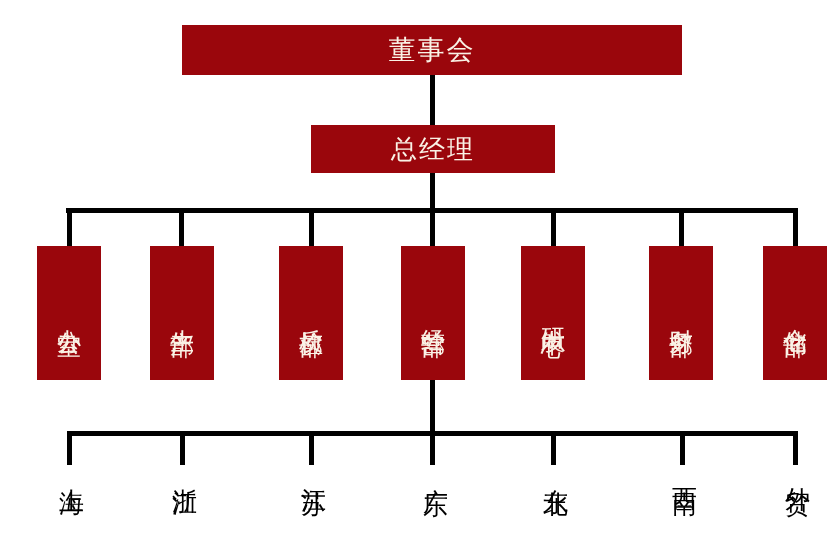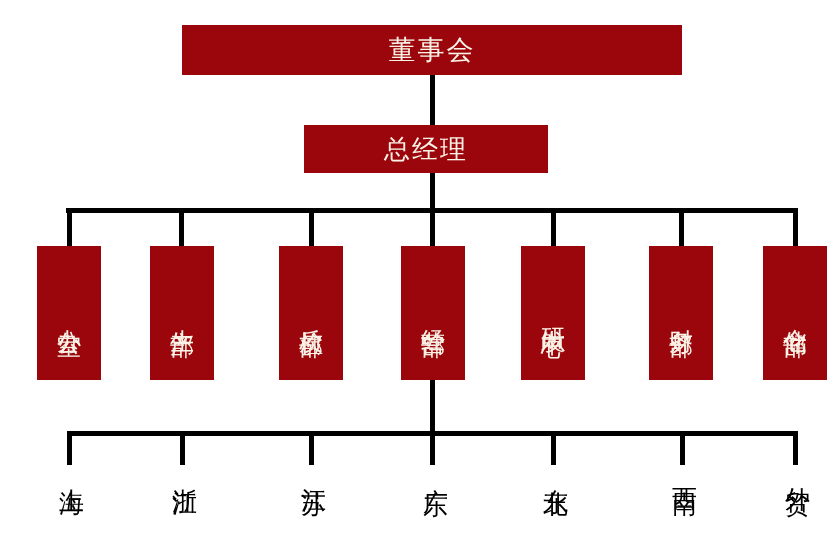--- a/index.html
+++ b/index.html
@@ -65,21 +65,21 @@
 <body>
 
 <div class="canvas">
 
   <div class="node node-h" style="left:174px; top:17px; width:500px; height:50px;">
     <span>董事会</span>
   </div>
 
   <div class="line vline" style="left:422px; top:67px; height:50px;"></div>
 
-  <div class="node node-h" style="left:296px; top:117px; width:244px; height:48px; font-size:26px;">
+  <div class="node node-h" style="left:303px; top:117px; width:244px; height:48px; font-size:26px;">
     <span>总经理</span>
   </div>
 
   <div class="line vline" style="left:422px; top:165px; height:37px;"></div>
 
   <div class="line hline" style="left:58px; top:200px; width:732px;"></div>
 
   <div class="line vline" style="left:59px;  top:200px; height:38px;"></div>
   <div class="line vline" style="left:171px; top:200px; height:38px;"></div>
   <div class="line vline" style="left:301px; top:200px; height:38px;"></div>

